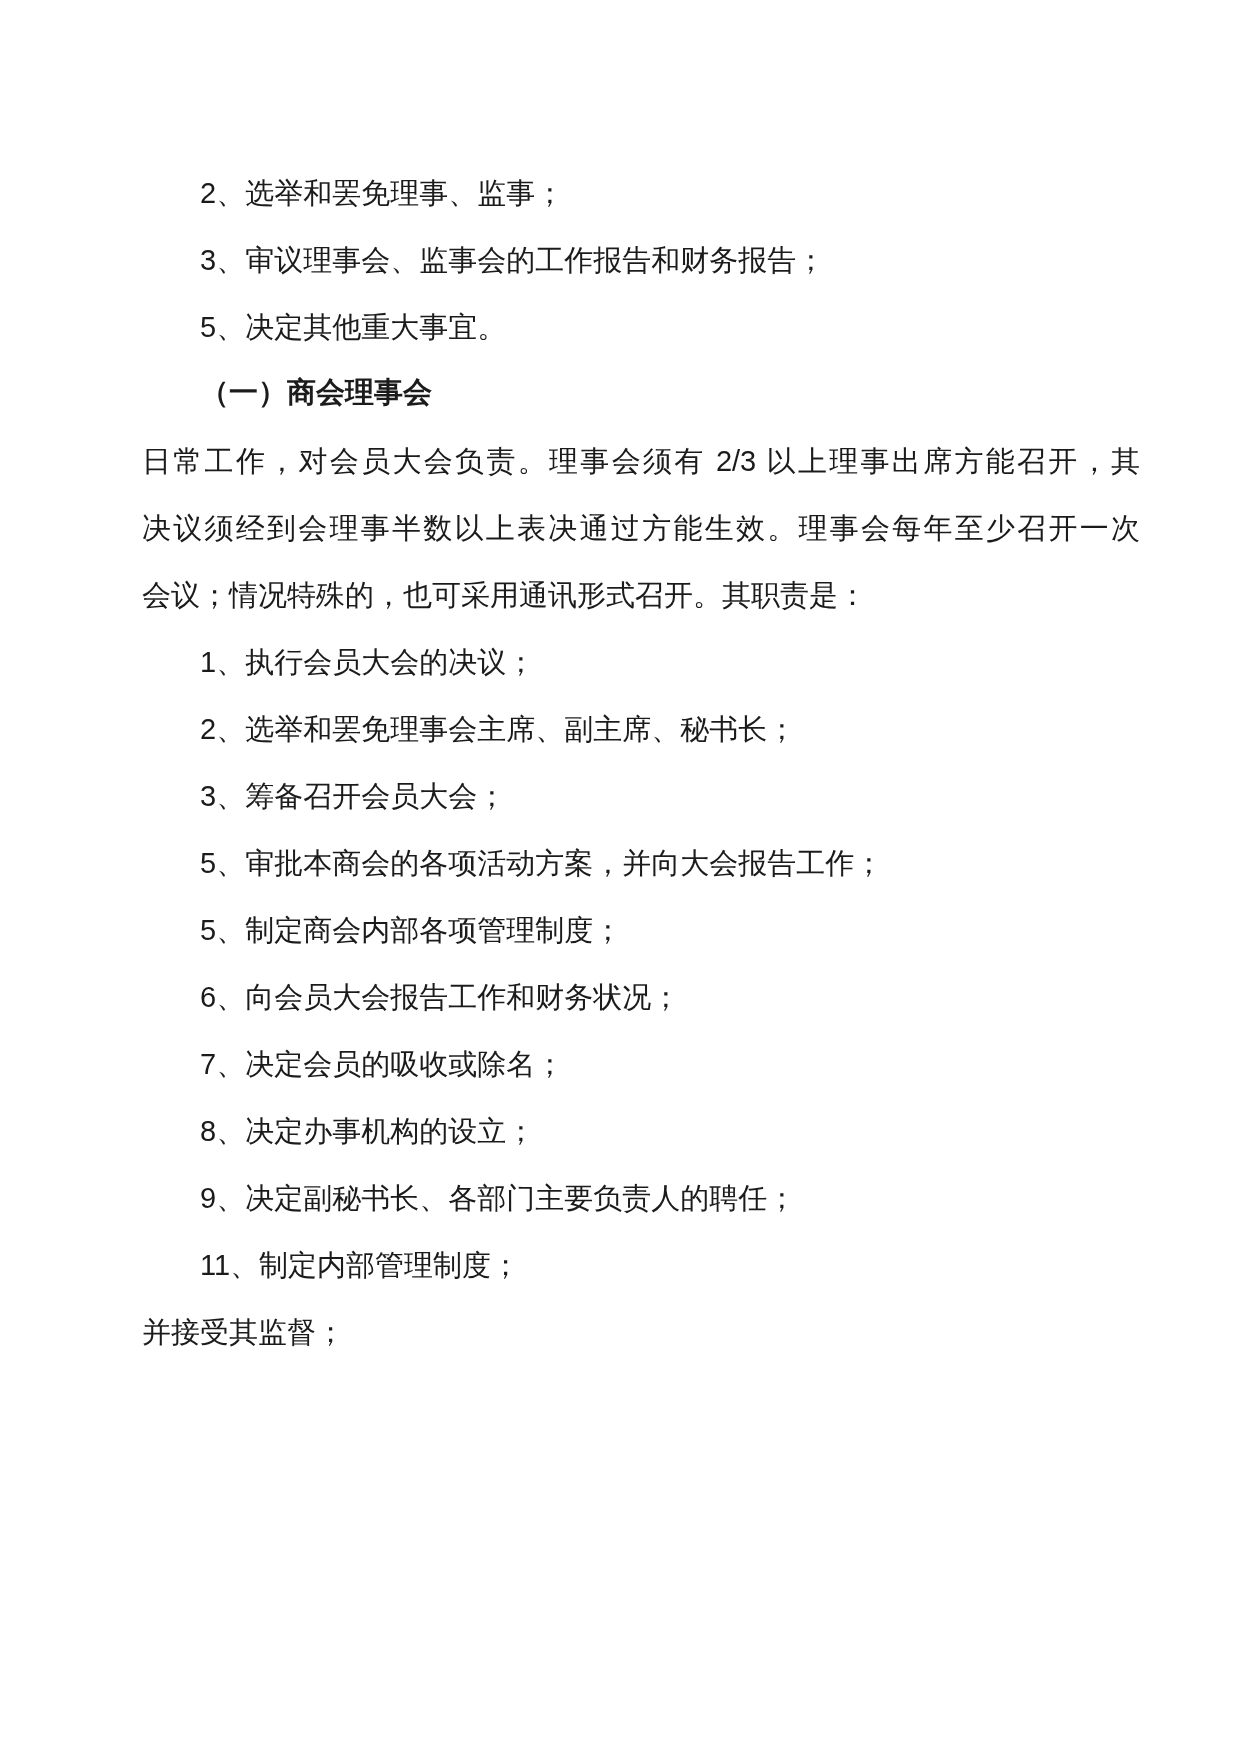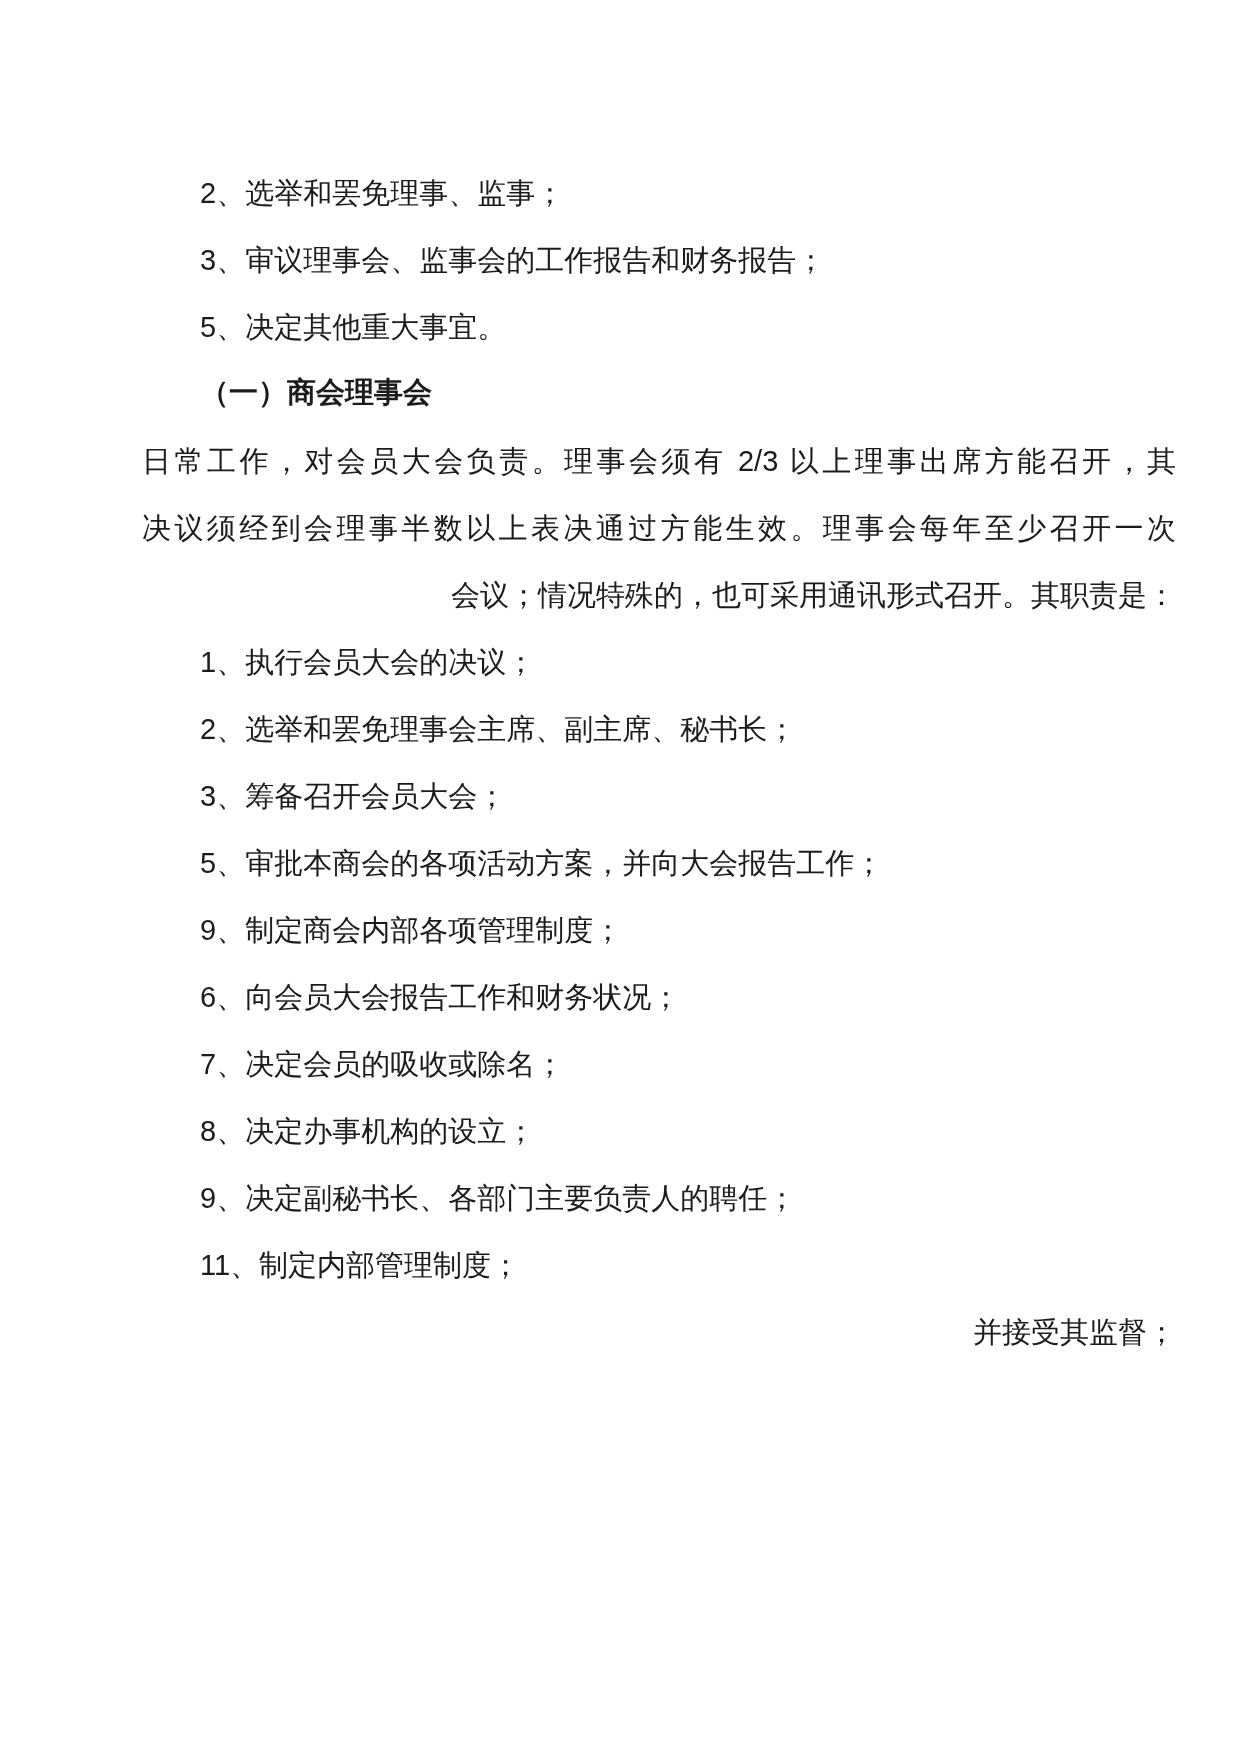--- a/index.html
+++ b/index.html
@@ -6,21 +6,21 @@
     margin: 0;
     padding: 0;
     background: #ffffff;
   }
   .page {
     position: relative;
     width: 1240px;
     height: 1754px;
     box-sizing: border-box;
     background: #ffffff;
-    padding: 160px 64px 110px 142px;
+    padding: 160px 100px 110px 142px;
     overflow: hidden;
     
     font-family: "Liberation Sans", serif;
     color: #1b1b1b;
     font-size: 29px;
   }
   .line {
     line-height: 67px;
     height: 67px;
     text-align: left;
@@ -37,38 +37,37 @@
     text-align: justify;
     text-align-last: justify;
   }
   .line.jline-first {
     text-align: justify;
     text-align-last: justify;
     text-indent: 58px;
   }
   .line.plain {
     text-indent: 0;
-    text-align: right;
   }
 </style>
 </head>
 <body>
 
 <div class="page">
   <div class="line item">2、选举和罢免理事、监事；</div>
   <div class="line item">3、审议理事会、监事会的工作报告和财务报告；</div>
   <div class="line item">5、决定其他重大事宜。</div>
   <div class="line heading">（一）商会理事会</div>
   <div class="line jline">日常工作，对会员大会负责。理事会须有 2/3 以上理事出席方能召开，其</div>
   <div class="line jline">决议须经到会理事半数以上表决通过方能生效。理事会每年至少召开一次</div>
   <div class="line plain">会议；情况特殊的，也可采用通讯形式召开。其职责是：</div>
   <div class="line item">1、执行会员大会的决议；</div>
   <div class="line item">2、选举和罢免理事会主席、副主席、秘书长；</div>
   <div class="line item">3、筹备召开会员大会；</div>
   <div class="line item">5、审批本商会的各项活动方案，并向大会报告工作；</div>
-  <div class="line item">9、制定商会内部各项管理制度；</div>
+  <div class="line item">5、制定商会内部各项管理制度；</div>
   <div class="line item">6、向会员大会报告工作和财务状况；</div>
   <div class="line item">7、决定会员的吸收或除名；</div>
   <div class="line item">8、决定办事机构的设立；</div>
   <div class="line item">9、决定副秘书长、各部门主要负责人的聘任；</div>
   <div class="line item">11、制定内部管理制度；</div>
   <div class="line plain">并接受其监督；</div>
 </div>
 
 </body></html>

